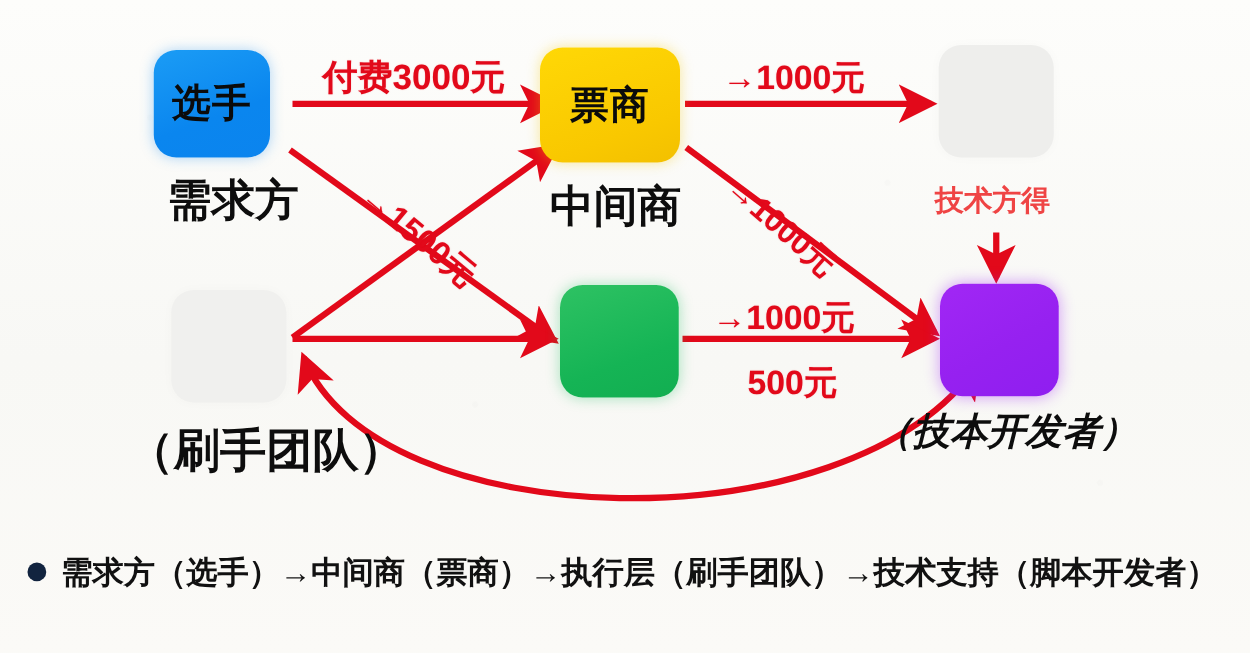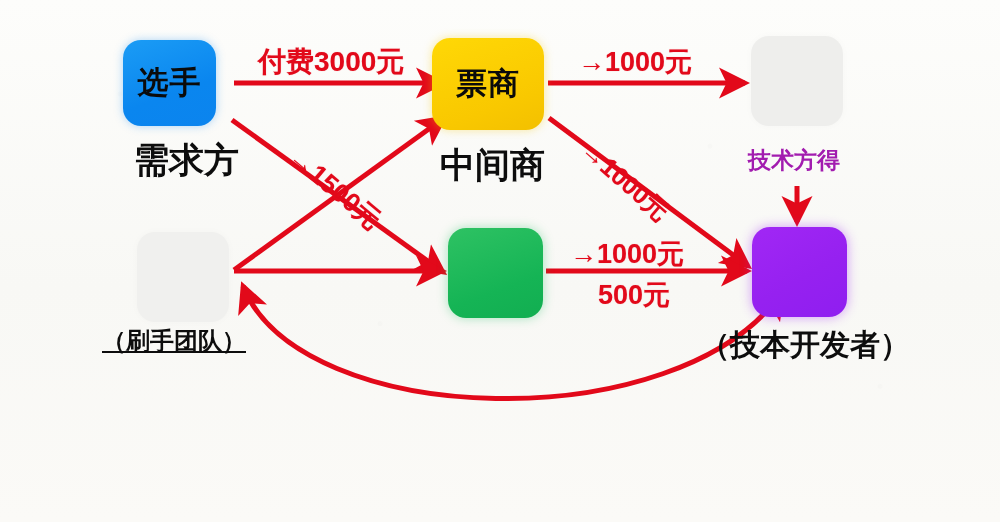--- a/index.html
+++ b/index.html
@@ -69,45 +69,45 @@
   .caption{
     position:absolute;
     color:#0d0d0d;
     font-size:35px;
     font-weight:700;
     white-space:nowrap;
     font-family:"Liberation Sans","DejaVu Sans",sans-serif;
   }
   .cap-xuanshou{left:134px;top:137px;}
   .cap-piaoshang{left:440px;top:142px;}
-  .cap-jishufang{left:748px;top:145px;font-size:23px;font-weight:700;color:#a21caf;}
-  .cap-shuashou{left:102px;top:325px;font-size:24px;text-decoration:underline;}
+  .cap-jishufang{left:748px;top:145px;font-size:23px;font-weight:700;color:#ef4444;}
+  .cap-shuashou{left:102px;top:336px;font-size:37px;}
   .cap-zhixing{left:444px;top:325px;font-size:30px;}
-  .cap-kaifa{left:700px;top:325px;font-size:30px;}
+  .cap-kaifa{left:700px;top:325px;font-size:30px;font-style:italic;}
 
   .money{
     position:absolute;
     color:#e2091a;
     font-weight:700;
     white-space:nowrap;
     font-family:"Liberation Sans","DejaVu Sans",sans-serif;
     text-shadow:0 0 1px rgba(226,9,26,.35);
   }
   .m-3000{left:258px;top:43px;font-size:28px;}
   .m-top1000{left:578px;top:44px;font-size:27px;}
   .m-diag1000{
     left:596px;top:134px;font-size:25px;
     transform:rotate(41deg);transform-origin:left top;
   }
   .m-1500{
     left:304px;top:140px;font-size:26px;
     transform:rotate(40deg);transform-origin:left top;
   }
   .m-mid1000{left:570px;top:236px;font-size:27px;}
-  .m-500{left:598px;top:277px;font-size:27px;}
+  .m-500{left:598px;top:288px;font-size:27px;}
 
   .footer{
     position:absolute;left:22px;top:441px;
     display:flex;align-items:center;gap:12px;
   }
   .bullet{
     width:15px;height:15px;border-radius:50%;
     background:#12243f;flex:0 0 auto;
   }
   .footer-text{
@@ -183,14 +183,18 @@
   <div class="caption cap-shuashou">（刷手团队）</div>
   <div class="caption cap-kaifa">（技本开发者）</div>
 
   <div class="money m-3000">付费3000元</div>
   <div class="money m-top1000">→1000元</div>
   <div class="money m-diag1000">→1000元</div>
   <div class="money m-1500">→1500元</div>
   <div class="money m-mid1000">→1000元</div>
   <div class="money m-500">500元</div>
 
+  <div class="footer">
+    <div class="bullet"></div>
+    <div class="footer-text">需求方（选手）→中间商（票商）→执行层（刷手团队）→技术支持（脚本开发者）</div>
+  </div>
 
 </div>
 
 </body></html>

